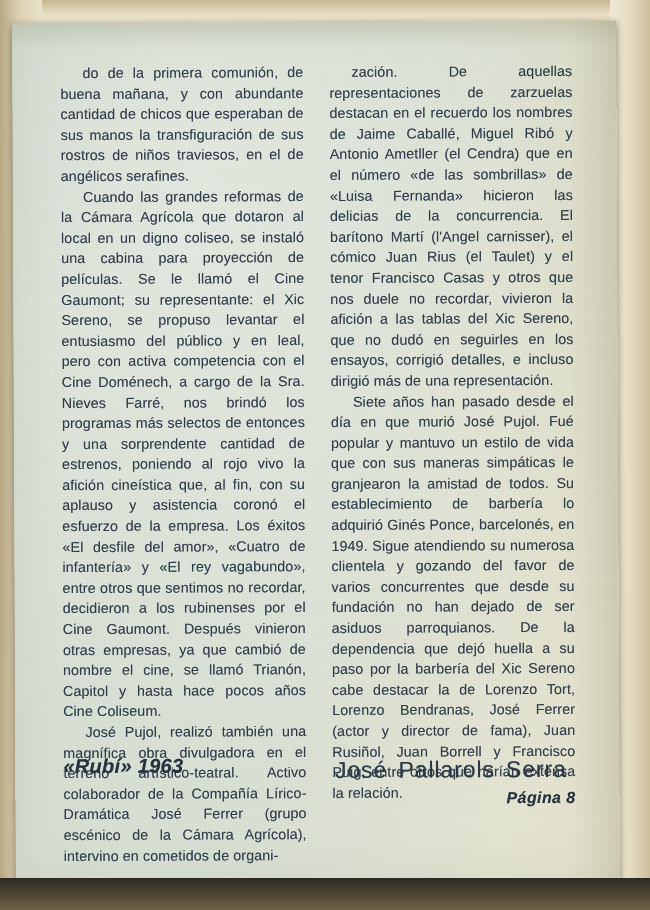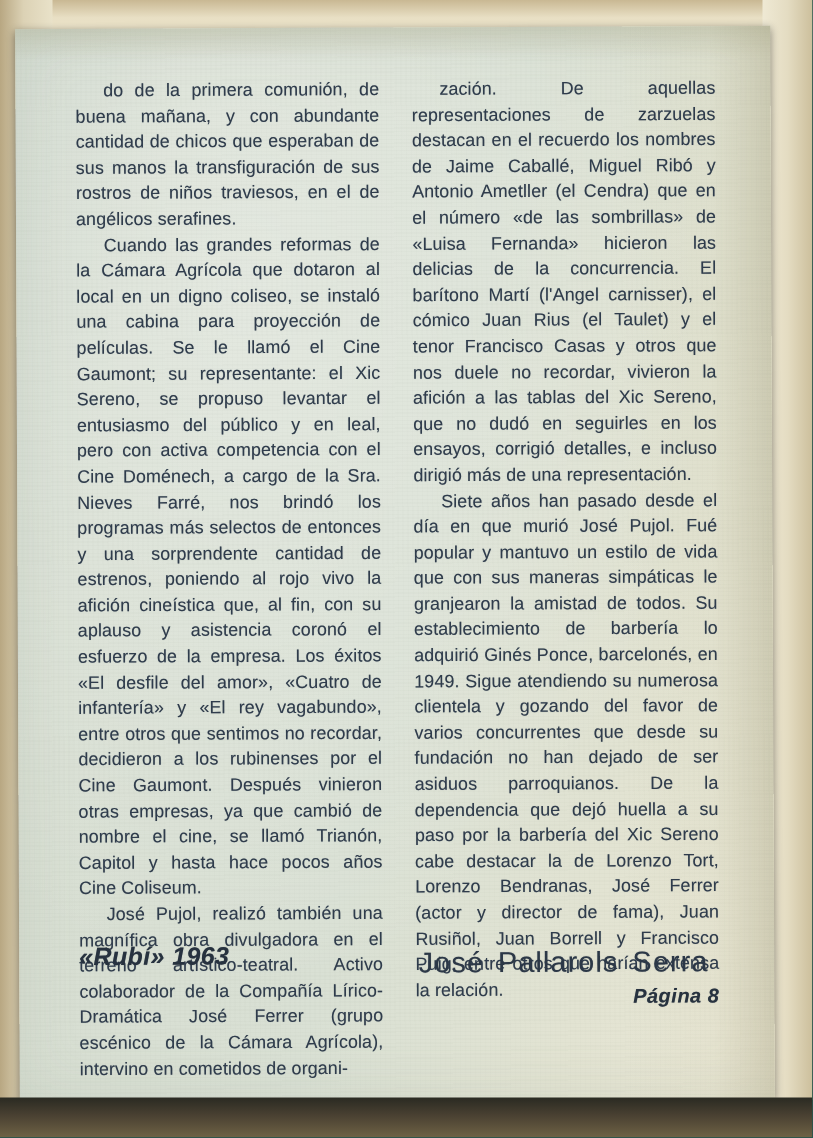--- a/index.html
+++ b/index.html
@@ -5,21 +5,21 @@
   html, body {
     margin: 0;
     padding: 0;
     background: #3a3a33;
   }
   #scan {
     position: relative;
     width: 650px;
     height: 910px;
     overflow: hidden;
-    background: #0f766e;
+    background: #e5e5e5;
     font-family: "Liberation Sans", sans-serif;
   }
 
   
   #backing-page {
     position: absolute;
     left: 0; top: 0;
     width: 650px; height: 40px;
     background: linear-gradient(180deg,#c9b893 0%, #e8dfc4 35%, #efe8cf 100%);
   }

